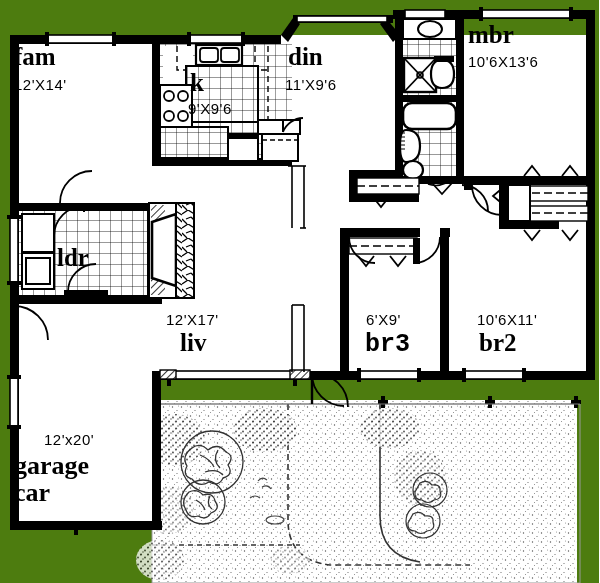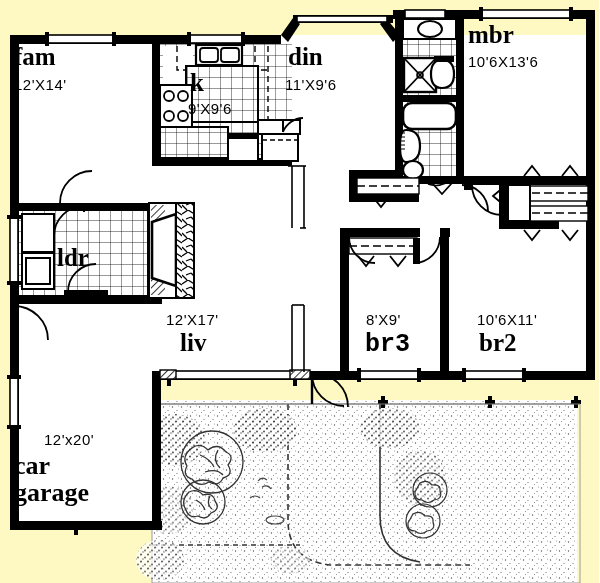--- a/index.html
+++ b/index.html
@@ -10,21 +10,21 @@
   body {
     font-family: "Liberation Serif", serif;
     width: 600px;
     height: 583px;
     overflow: hidden;
   }
   #plan {
     position: relative;
     width: 599px;
     height: 583px;
-    background: #fef9c3;
+    background: #4d7c0f;
   }
   #plan svg {
     position: absolute;
     top: 0; left: 0;
     width: 600px;
     height: 583px;
   }
   .lbl {
     position: absolute;
     color: #000;
@@ -412,25 +412,25 @@
   <div class="lbl room-dim" style="left:285px; top:77px;">11'X9'6</div>
 
   <div class="lbl room-name" style="left:468px; top:22px;">mbr</div>
   <div class="lbl room-dim" style="left:468px; top:54px;">10'6X13'6</div>
 
   <div class="lbl room-name" style="left:57px; top:245px;">ldr</div>
 
   <div class="lbl room-dim" style="left:166px; top:312px;">12'X17'</div>
   <div class="lbl room-name" style="left:172px; top:330px;margin-left:8px;">liv</div>
 
-  <div class="lbl room-dim" style="left:366px; top:312px;">8'X9'</div>
+  <div class="lbl room-dim" style="left:366px; top:312px;">6'X9'</div>
   <div class="lbl room-name" style="left:365px; top:332px;font-family:Liberation Mono, monospace;">br3</div>
 
   <div class="lbl room-dim" style="left:477px; top:312px;">10'6X11'</div>
   <div class="lbl room-name" style="left:479px; top:330px;">br2</div>
 
   <div class="lbl room-dim" style="left:14px; top:432px;margin-left:30px;">12'x20'</div>
   <div class="lbl garage-name" style="left:14px; top:452px;">
+    <div>garage</div>
     <div>car</div>
-    <div>garage</div>
   </div>
 
 </div>
 
 </body></html>

